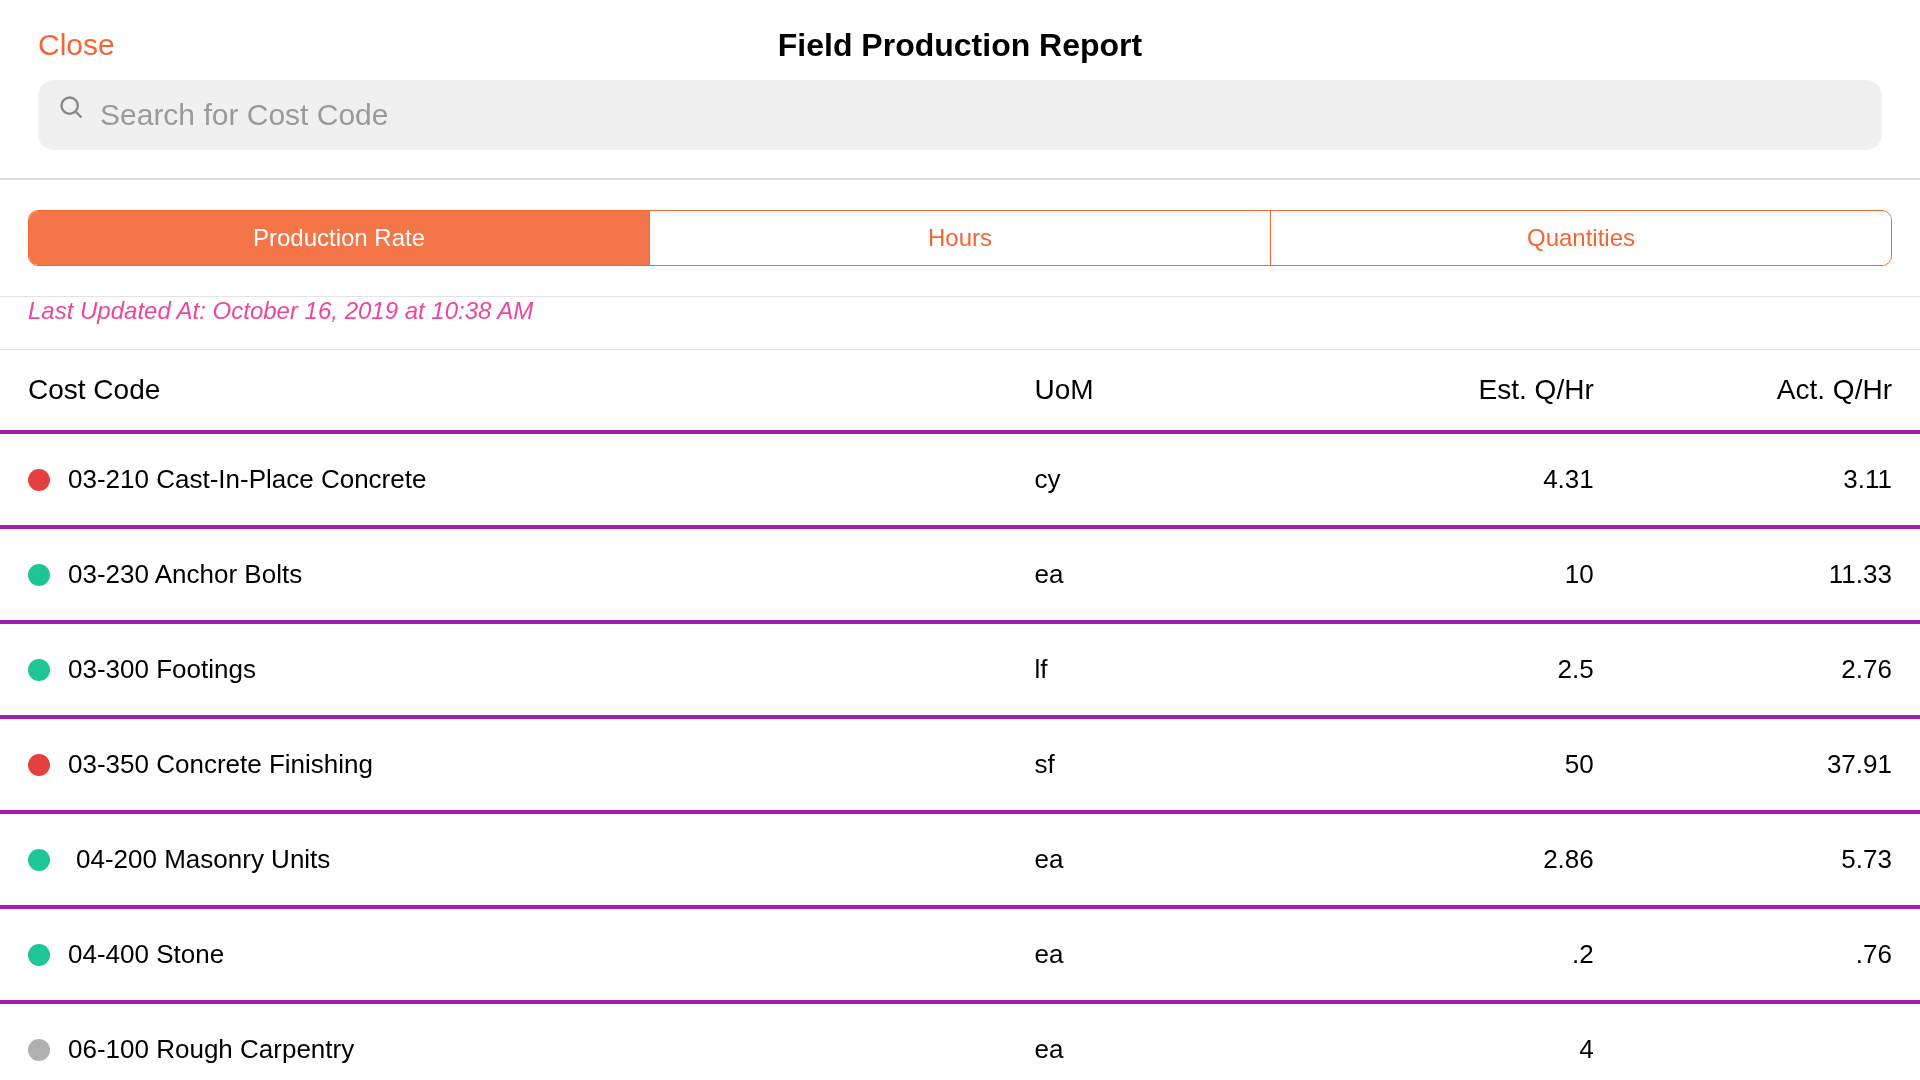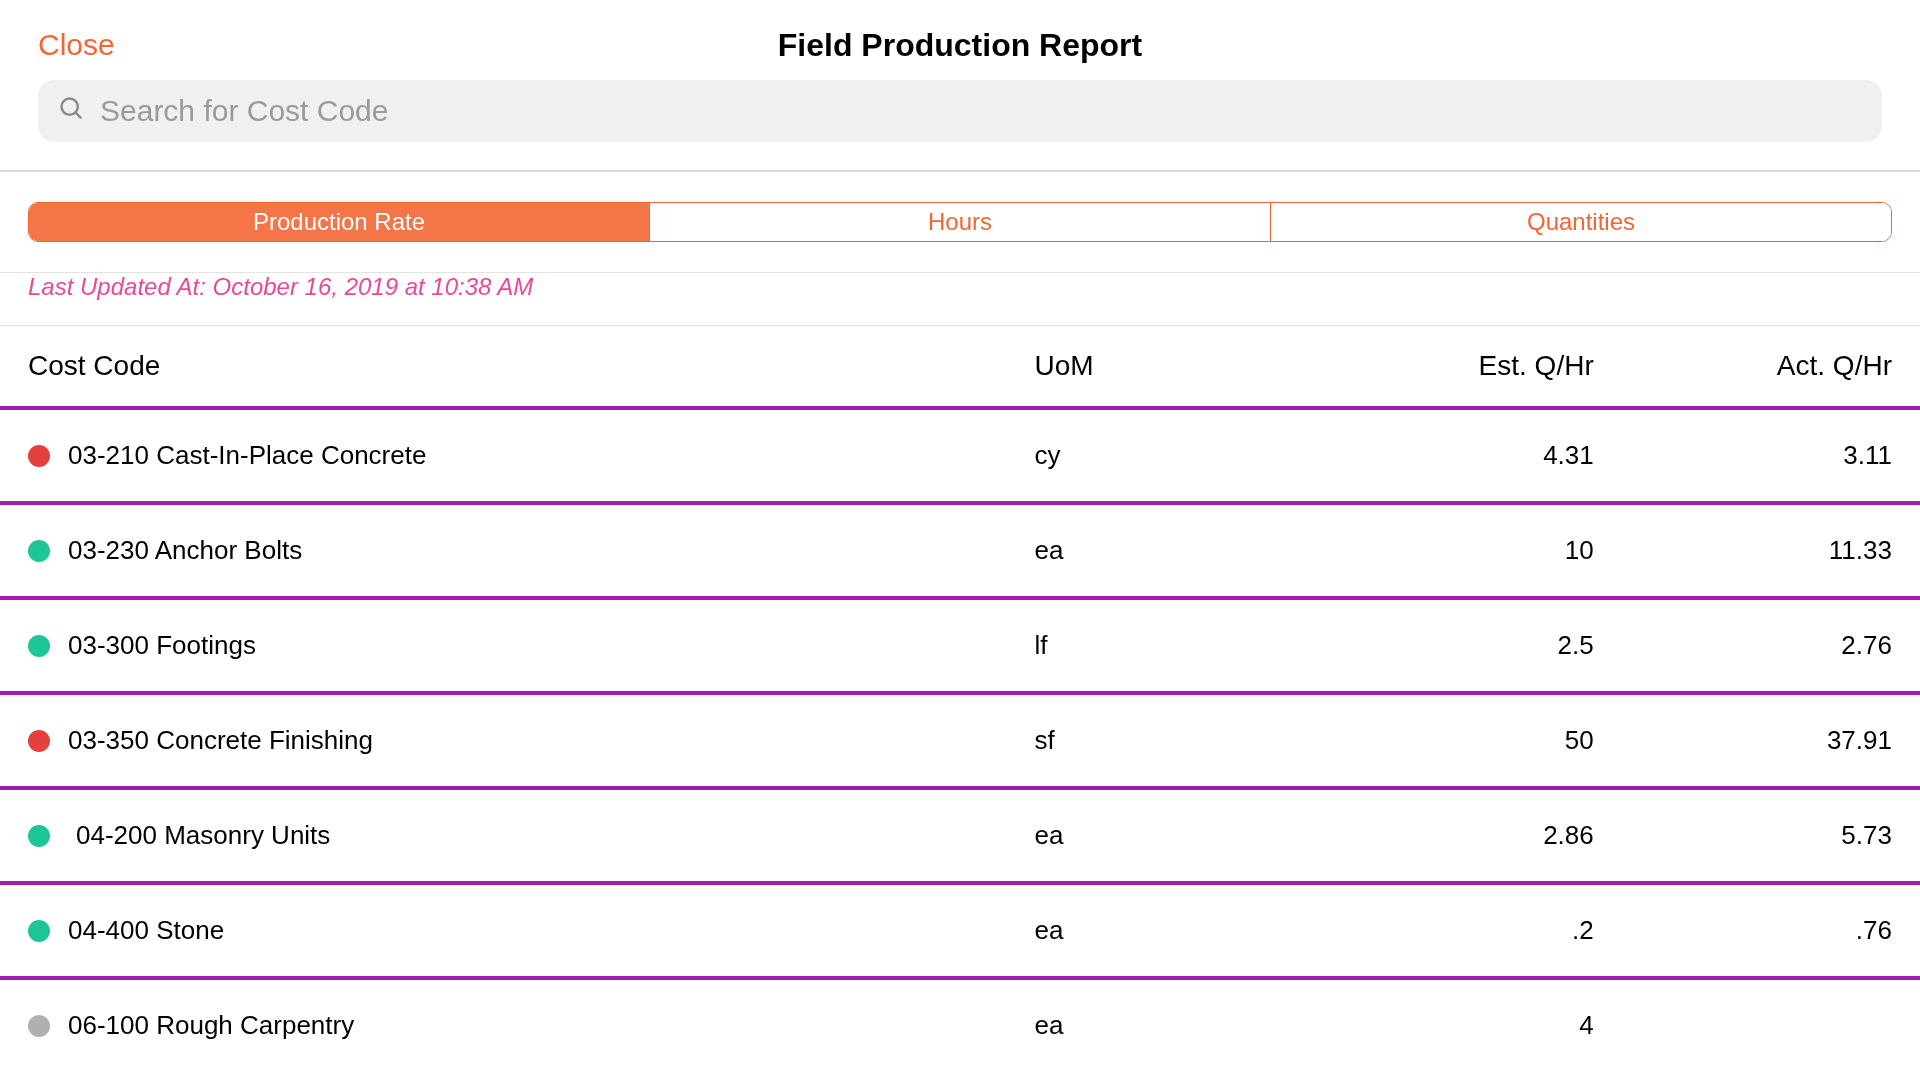--- a/index.html
+++ b/index.html
@@ -36,23 +36,22 @@
       font-weight: 700;
       color: #000;
     }
     .search-wrap {
       padding: 0 38px 28px 38px;
     }
     .search-box {
       background: #f0f0f0;
       border-radius: 16px;
       display: flex;
-      align-items: center;
       padding: 14px 20px;
-      height: 62px;
+      height: 70px;
     }
     .search-icon svg {
       width: 28px;
       height: 28px;
       stroke: #888;
       fill: none;
       stroke-width: 2;
     }
     .search-input {
       border: none;
@@ -71,21 +70,21 @@
     }
     .divider.heavy {
       border-top: 2px solid #dcdcdc;
     }
     .segmented {
       margin: 30px 28px;
       display: flex;
       border: 1.5px solid #f26636;
       border-radius: 10px;
       overflow: hidden;
-      height: 40px;
+      height: 56px;
     }
     .segment {
       flex: 1;
       display: flex;
       align-items: center;
       justify-content: center;
       font-size: 24px;
       color: #f26636;
       background: #fff;
       cursor: pointer;

